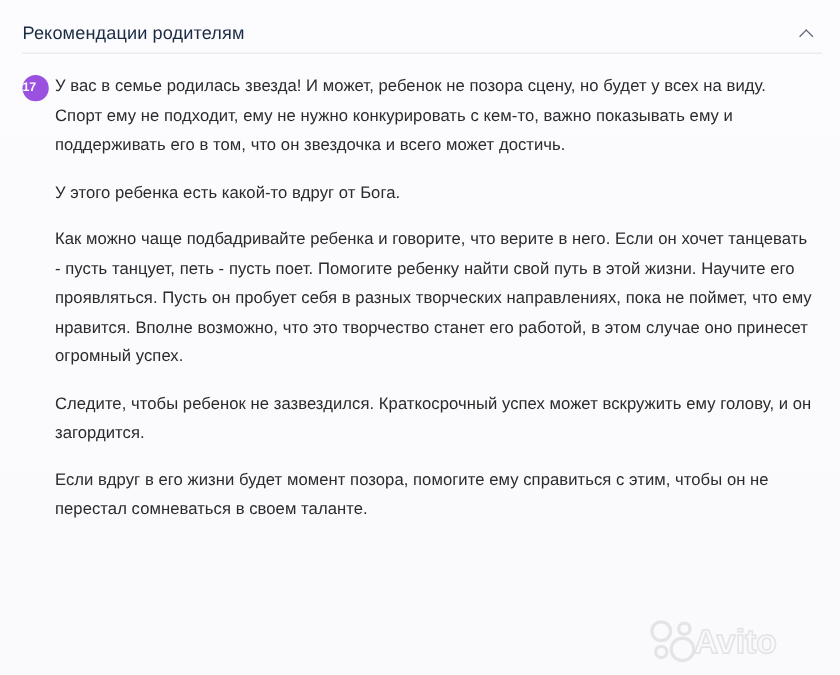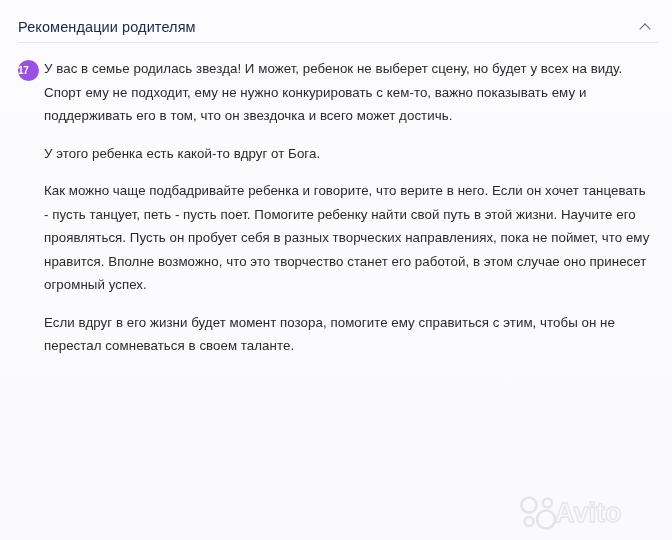--- a/index.html
+++ b/index.html
@@ -138,23 +138,24 @@
       <span class="chev"></span>
     </button>
   </div>
 
   <div class="divider"></div>
 
   <div class="panel-body">
 
     <div class="section">
       <div class="badge">17</div>
-      <p class="para">У вас в семье родилась звезда! И может, ребенок не выберет сцену, но будет у всех на виду. Спорт ему не подходит, ему не нужно конкурировать с кем-то, важно показывать ему и поддерживать его в том, что он звездочка и всего может достичь.</p>
+      <p class="para">У вас в семье родилась звезда! И может, ребенок не позора сцену, но будет у всех на виду. Спорт ему не подходит, ему не нужно конкурировать с кем-то, важно показывать ему и поддерживать его в том, что он звездочка и всего может достичь.</p>
       <p class="para">У этого ребенка есть какой-то вдруг от Бога.</p>
       <p class="para">Как можно чаще подбадривайте ребенка и говорите, что верите в него. Если он хочет танцевать - пусть танцует, петь - пусть поет. Помогите ребенку найти свой путь в этой жизни. Научите его проявляться. Пусть он пробует себя в разных творческих направлениях, пока не поймет, что ему нравится. Вполне возможно, что это творчество станет его работой, в этом случае оно принесет огромный успех.</p>
+      <p class="para">Следите, чтобы ребенок не зазвездился. Краткосрочный успех может вскружить ему голову, и он загордится.</p>
       <p class="para">Если вдруг в его жизни будет момент позора, помогите ему справиться с этим, чтобы он не перестал сомневаться в своем таланте.</p>
     </div>
 
   </div>
 
   <div class="watermark">
     <svg width="150" height="44" viewBox="0 0 150 44" xmlns="http://www.w3.org/2000/svg">
       <g fill="none" stroke="#d8d8dc" stroke-width="2.6">
         <circle cx="20" cy="15" r="7.5"></circle>
         <circle cx="38.5" cy="13" r="4.5"></circle>

